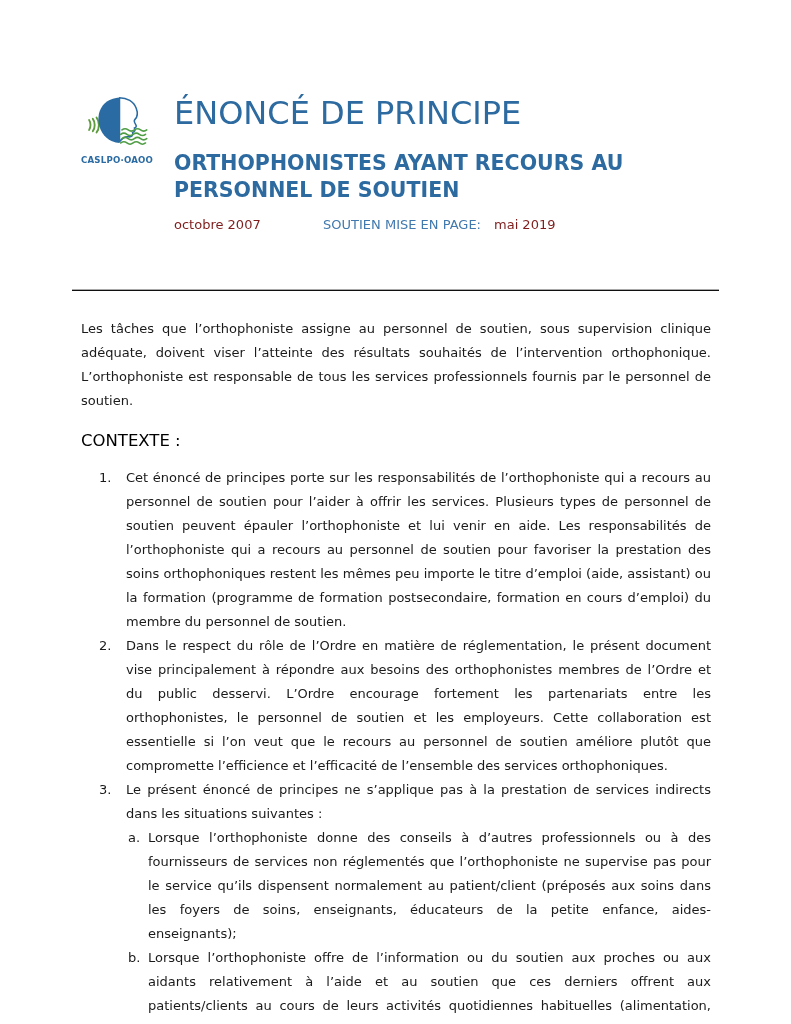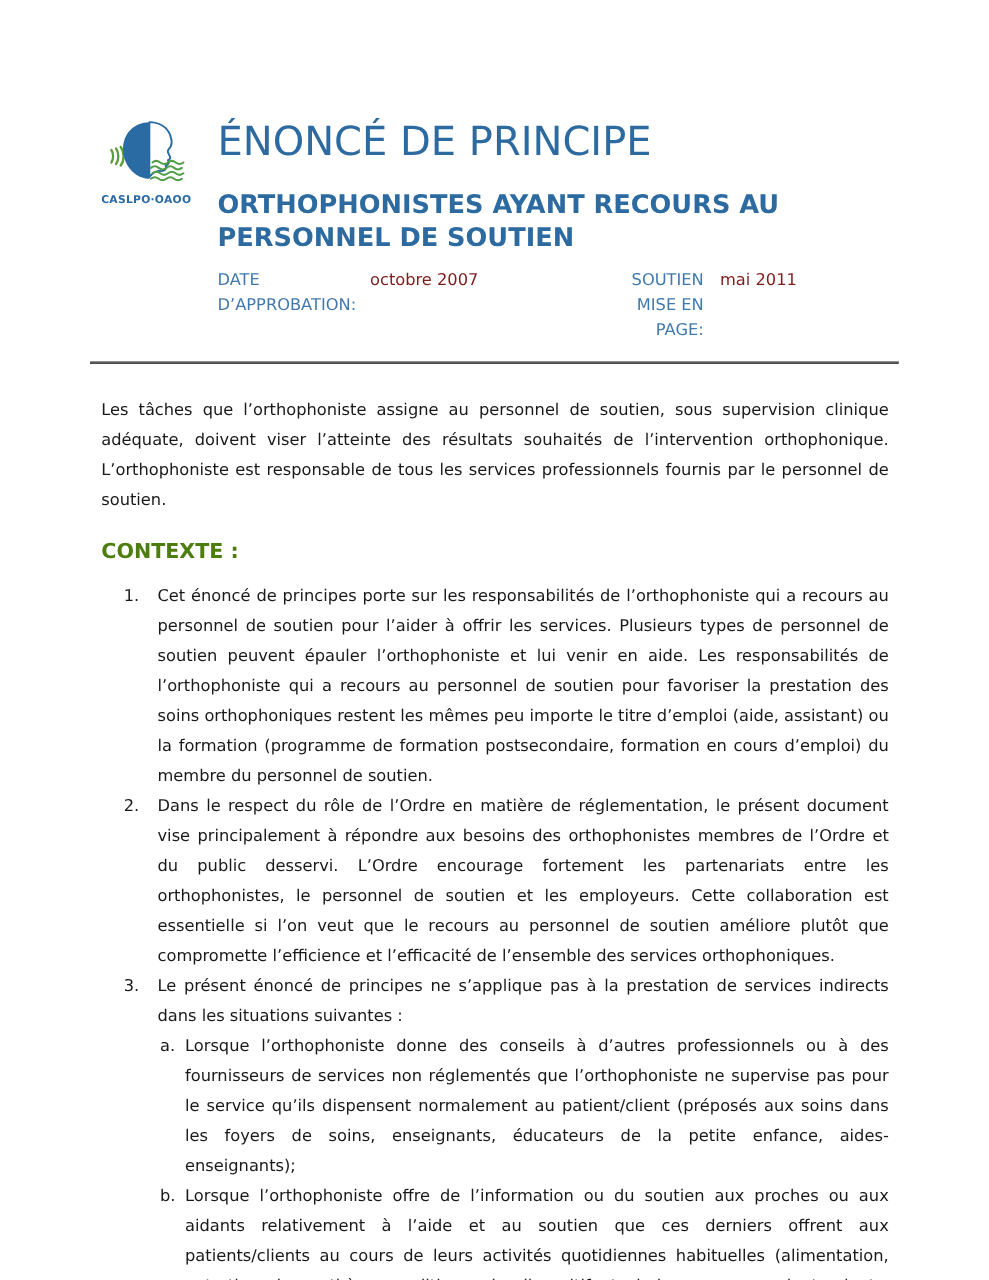--- a/index.html
+++ b/index.html
@@ -38,21 +38,21 @@
   .rule {
     position:absolute; left:72px; top:289px; width:647px; height:2px;
     background:#101010; border-top:1px solid #a8a8a8;
   }
   
   .body-col {
     position:absolute; left:81px; top:317px; width:630px;
     font-size:13px; line-height:24px; text-align:justify;
   }
   .section-heading {
-    font-size:16.5px; font-weight:700; color:#4d7c0f;
+    font-size:16.5px; font-weight:400; color:#000000;
     margin:16px 0 13px 0; text-align:left;
   }
   .li   { position:relative; padding-left:45px; }
   .li > .marker { position:absolute; left:18px; top:0; }
   .subli { position:relative; padding-left:67px; }
   .subli > .marker { position:absolute; left:47px; top:0; }
 </style>
 </head>
 <body>
 
@@ -74,24 +74,23 @@
       <path d="M58 72 Q63 68 68 72 T78 72 T88 72 T98 72"></path>
       <path d="M56 79 Q61 75 66 79 T76 79 T86 79 T96 79"></path>
     </g>
   </svg>
   <div class="logo-acronym">CASLPO·OAOO</div>
 
   <h1 class="doc-type">ÉNONCÉ DE PRINCIPE</h1>
   <h2 class="doc-title">ORTHOPHONISTES AYANT RECOURS AU PERSONNEL DE SOUTIEN</h2>
 
   <div class="meta">
-    <div class="meta-label">DATE D’APPROBATION:</div>
     <div class="meta-value">octobre 2007</div>
     <div class="meta-label right">SOUTIEN MISE EN PAGE:</div>
-    <div class="meta-value pad">mai 2011</div>
+    <div class="meta-value pad">mai 2019</div>
   </div>
 
   <div class="rule"></div>
 
   <main class="body-col">
     <p>Les tâches que l’orthophoniste assigne au personnel de soutien, sous supervision clinique adéquate, doivent viser l’atteinte des résultats souhaités de l’intervention orthophonique. L’orthophoniste est responsable de tous les services professionnels fournis par le personnel de soutien.</p>
 
     <h3 class="section-heading">CONTEXTE :</h3>
 
     <div class="li">

